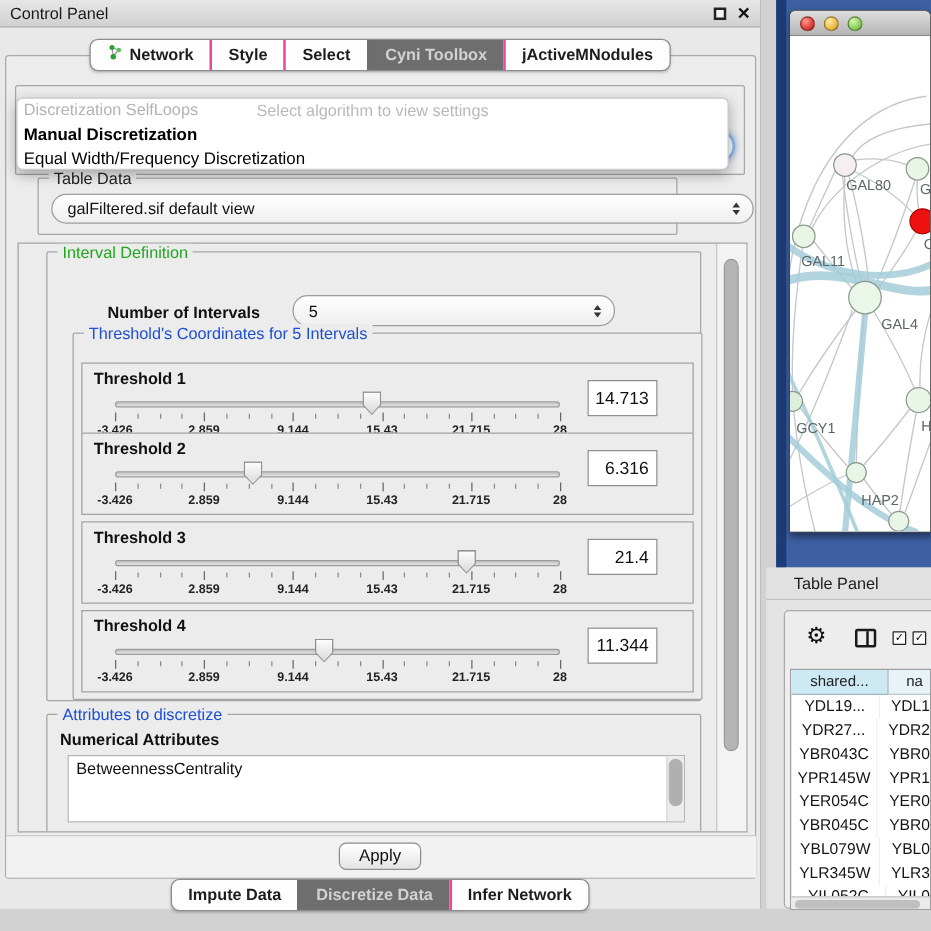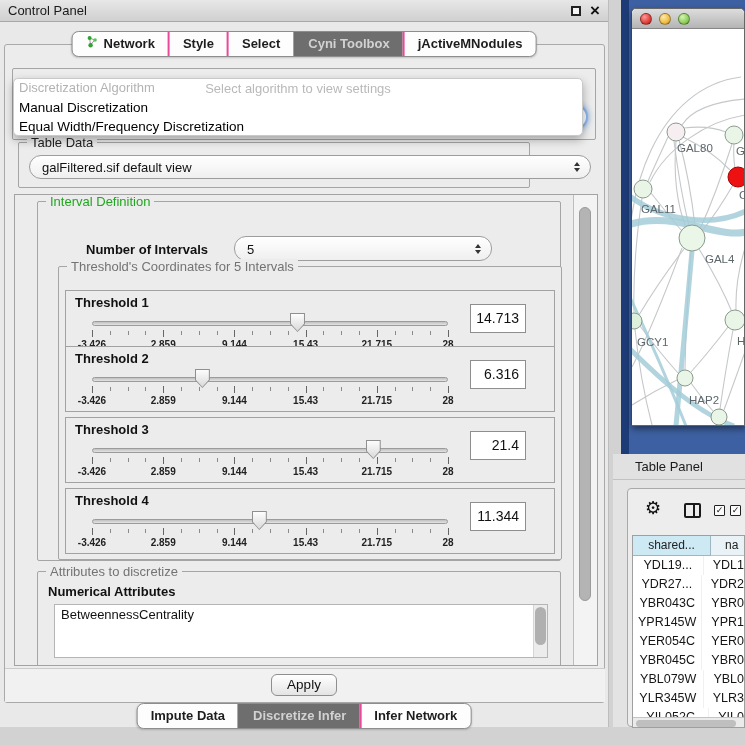--- a/index.html
+++ b/index.html
@@ -20,35 +20,35 @@
 .tabseg+.tabseg{border-left:2px solid #ec4899}
 .tabseg.sel{background:#6e6e6e;color:#d2d2d2;border-left-color:#6e6e6e}
 .netico{width:13px;height:13px;display:inline-block}
 
 .grp{position:absolute;border:1px solid #a5a5a5;border-radius:2px}
 .grp-title{position:absolute;top:-8px;left:8px;background:#ececec;padding:0 4px;font-size:13px;line-height:15px;white-space:nowrap}
 
 .popup{position:absolute;left:13px;top:78px;width:570px;height:58px;background:#fff;border:1px solid #c9c9c9;border-radius:5px;box-shadow:0 4px 10px rgba(0,0,0,.3);z-index:50}
 .pop-ph{text-align:center;color:#b9b9b9;font-size:13px;height:19px;line-height:20px}
 .pop-opt{font-size:13.5px;height:19px;line-height:19px;padding-left:5px;color:#000}
-.pop-opt.sel{font-weight:normal}
+.pop-opt.sel{font-weight:bold}
 .ghost-title{position:absolute;left:19px;top:80px;color:#b3b3b3;font-size:13px;z-index:55}
 .focus-combo{position:absolute;left:26px;top:104px;width:562px;height:26px;border-radius:13px;background:#f6faff;border:2px solid #8ab5e8;box-shadow:0 0 6px rgba(100,150,220,.9);z-index:5}
 
 .combo{position:absolute;background:linear-gradient(#ffffff,#efefef);border:1px solid #9d9d9d;border-radius:12px;font-size:13px;color:#111}
 .combo .ctxt{position:absolute;left:12px;top:50%;transform:translateY(-50%);white-space:nowrap}
 .stp{position:absolute;right:10px;top:50%;transform:translateY(-50%);display:flex;flex-direction:column;gap:2px}
 .arr-up{width:0;height:0;border-left:3.5px solid transparent;border-right:3.5px solid transparent;border-bottom:4px solid #333}
 .arr-dn{width:0;height:0;border-left:3.5px solid transparent;border-right:3.5px solid transparent;border-top:4px solid #333}
 
 .scrollpane{position:absolute;left:14px;top:194px;width:584px;height:472px;border:1px solid #a3a3a3;background:#ececec;overflow:hidden}
 .sp-sep{position:absolute;left:558px;top:0;width:1px;height:100%;background:#bdbdbd}
 .sp-track{position:absolute;left:559px;top:0;width:24px;height:100%;background:#f3f3f3}
 .sp-thumb{position:absolute;left:564px;top:12px;width:12px;height:394px;background:#b4b4b4;border:1px solid #9b9b9b;border-radius:6px}
-.g-green{color:#1fa81f}.g-blue{color:#737373}.g-dark{color:#222}
+.g-green{color:#1fa81f}.g-blue{color:#1d4ed8}.g-dark{color:#222}
 
 .thr-box{position:absolute;left:6px;width:490px;height:66px;border:1px solid #a2a2a2;background:#ececec}
 .thr-label{position:absolute;left:9px;top:4px;font-size:13px;font-weight:bold;color:#111}
 .track{position:absolute;left:26px;top:30px;width:356px;height:5px;background:linear-gradient(#c0c0c0,#e3e3e3);border:1px solid #9b9b9b;border-radius:3px}
 .thumb{position:absolute;top:22px;width:15px;height:19px;-webkit-clip-path:polygon(0 0,100% 0,100% 58%,50% 100%,0 58%);clip-path:polygon(0 0,100% 0,100% 58%,50% 100%,0 58%);background:#8f8f8f;z-index:3}
 .thumb i{position:absolute;left:1px;top:1px;right:1px;bottom:1px;display:block;-webkit-clip-path:polygon(0 0,100% 0,100% 58%,50% 100%,0 58%);clip-path:polygon(0 0,100% 0,100% 58%,50% 100%,0 58%);background:linear-gradient(#fdfdfd,#d9d9d9)}
 .tick{position:absolute;width:1px;background:#666}
 .tick.major{top:39px;height:7px}
 .tick.minor{top:40px;height:4px;background:#8a8a8a}
 .ticklab{position:absolute;top:48px;transform:translateX(-50%);font-size:10px;font-weight:bold;color:#222;white-space:nowrap}
@@ -114,31 +114,31 @@
               <circle cx="5" cy="10.3" r="2.2" fill="#2fa12f"></circle>
             </svg></span>Network</div>
         <div class="tabseg">Style</div>
         <div class="tabseg">Select</div>
         <div class="tabseg sel">Cyni Toolbox</div>
         <div class="tabseg">jActiveMNodules</div>
       </div>
 
     <div class="grp" style="left:12px;top:68px;width:584px;height:72px"></div>
     <div class="focus-combo"></div>
-    <span class="ghost-title">Discretization Algorithm</span>
+    <span class="ghost-title">Discretization SelfLoops</span>
 
     <div class="popup">
       <div class="pop-ph">Select algorithm to view settings</div>
       <div id="popOpts">
           <div class="pop-opt sel">Manual Discretization</div>
           <div class="pop-opt">Equal Width/Frequency Discretization</div>
         </div>
     </div>
 
-    <div class="grp" style="left:18px;top:142px;width:512px;height:46px">
+    <div class="grp" style="left:30px;top:142px;width:512px;height:46px">
       <span class="grp-title g-dark">Table Data</span>
       <div class="combo" style="left:10px;top:12px;width:562px;height:24px">
         <span class="ctxt">galFiltered.sif default view</span>
         <span class="stp">
             <i class="arr-up"></i>
             <i class="arr-dn"></i>
           </span>
       </div>
     </div>
 
@@ -317,21 +317,21 @@
             </div>
         </div>
       </div>
     </div>
 
     <div class="apply-row"></div>
     <div class="apply-btn">Apply</div>
 
     <div class="tabbar bottom" id="bottomTabs">
         <div class="tabseg">Impute Data</div>
-        <div class="tabseg sel">Discretize Infer</div>
+        <div class="tabseg sel">Discretize Data</div>
         <div class="tabseg">Infer Network</div>
       </div>
   </div>
 
   <div class="netframe"></div>
   <div class="netframe-edge"></div>
   <div class="macwin">
     <div class="mactb">
       <span class="tl red"></span>
       <span class="tl yel"></span>

